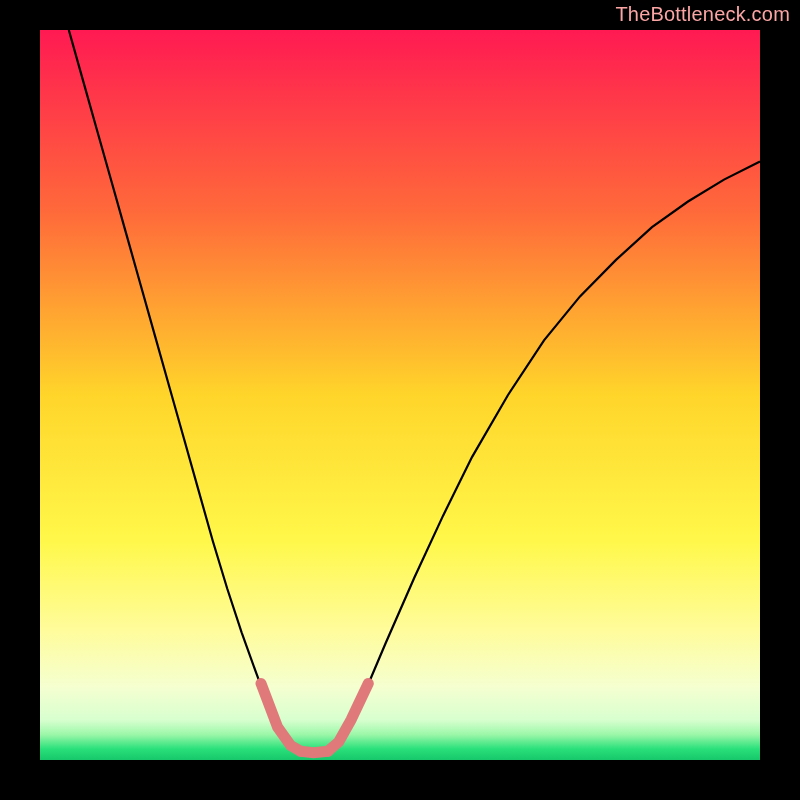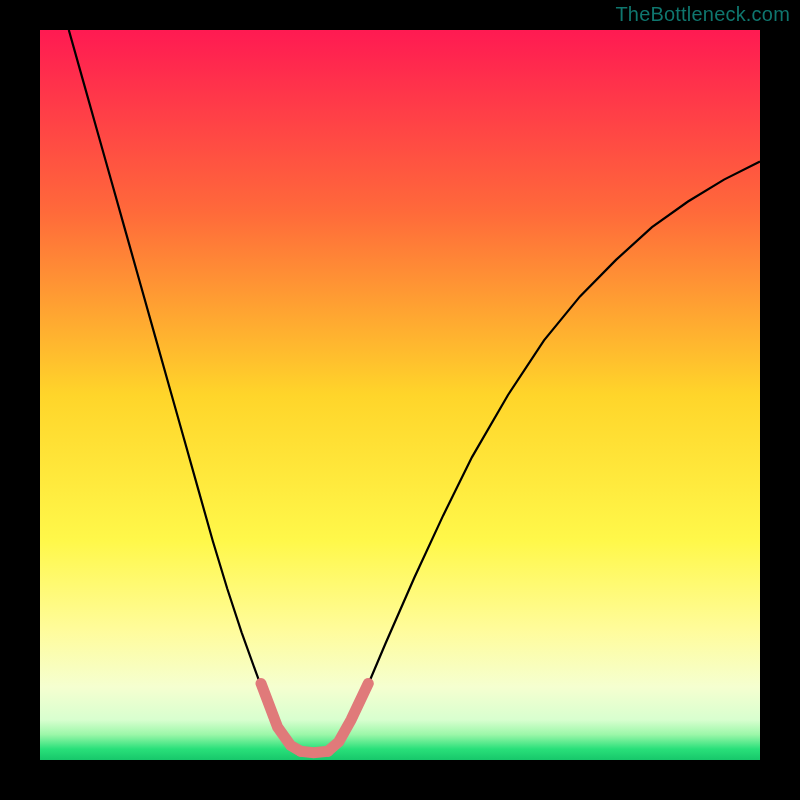--- a/index.html
+++ b/index.html
@@ -16,21 +16,21 @@
     left: 0;
     top: 0;
     width: 800px;
     height: 800px;
     background: #000;
   }
   .watermark {
     position: absolute;
     top: 3px;
     right: 10px;
-    color: #0f766e;
+    color: #fca5a5;
     font-size: 20px;
     font-weight: 500;
     letter-spacing: 0.2px;
   }
   .plot {
     position: absolute;
     left: 40px;
     top: 30px;
     width: 720px;
     height: 730px;

